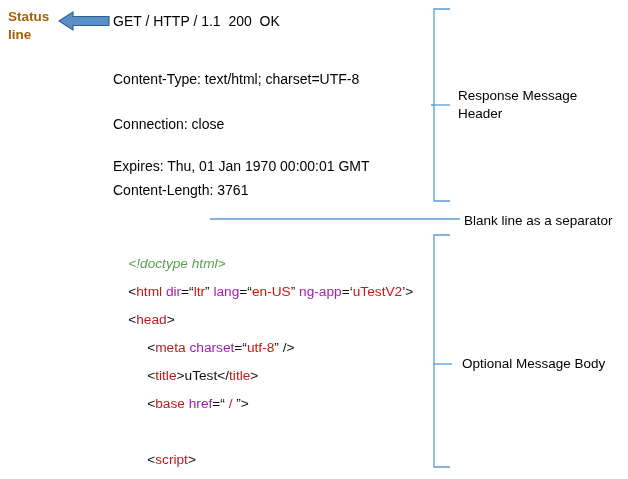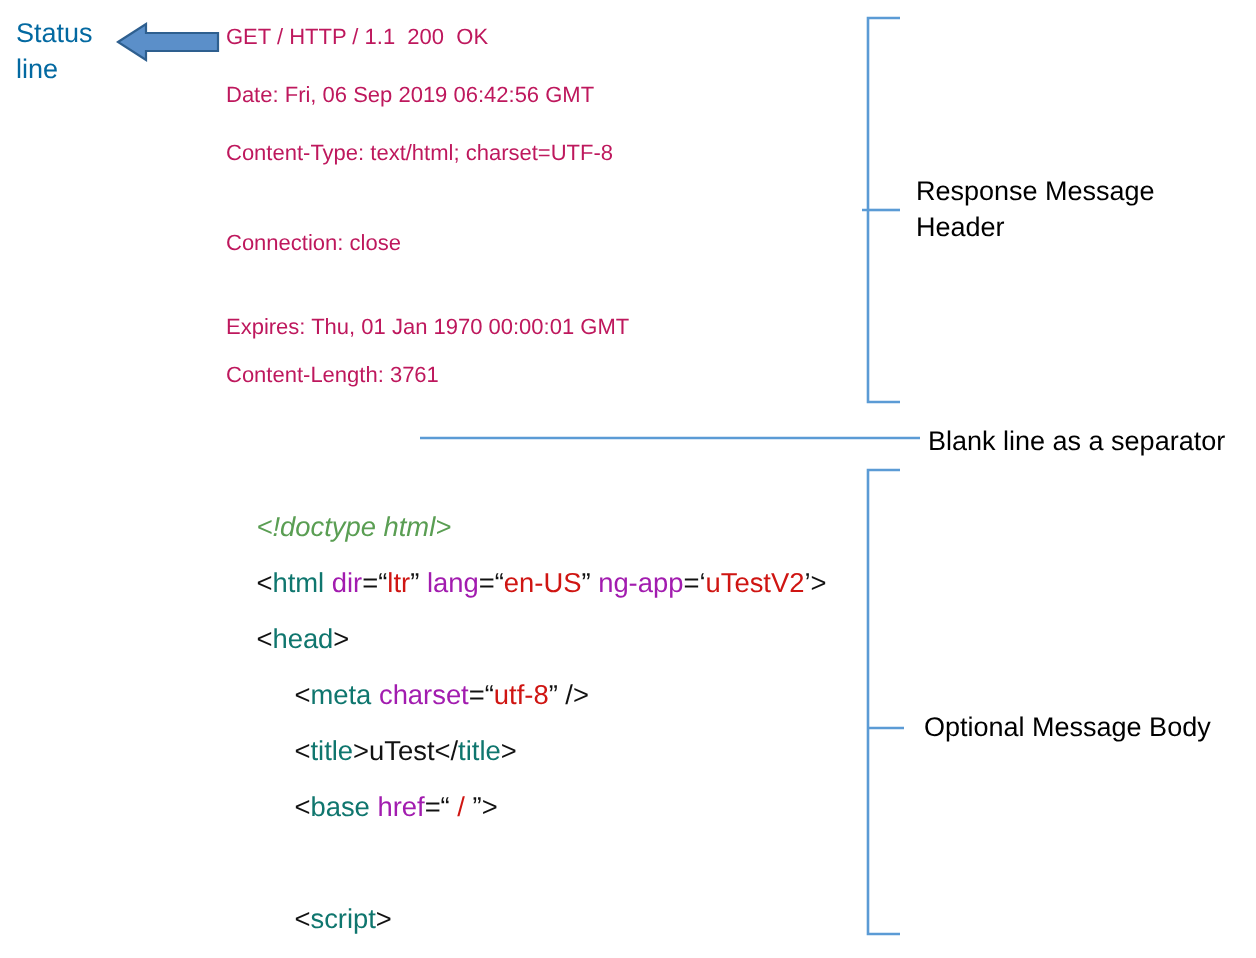--- a/index.html
+++ b/index.html
@@ -22,49 +22,50 @@
   
   .txt {
     position: absolute;
     color: #262626;
     font-size: 13.5px;
     line-height: 17px;
     white-space: pre;
   }
   .label-left {
     font-size: 13.5px;
-    color: #0369a1;
+    color: #a16207;
     line-height: 18px;
     white-space: pre-line;
+    font-weight: bold;
   }
   .label-right {
     font-size: 13.5px;
     color: #000000;
     line-height: 18px;
     white-space: pre-line;
   }
 
   
   .hdr-line {
     position: absolute;
     left: 113px;
-    font-size: 11px;
-    color: #be185d;
+    font-size: 14px;
+    color: #000000;
     white-space: pre;
   }
 
   
   .code-line {
     position: absolute;
     font-size: 13.7px;
     white-space: pre;
     color: #111111;
   }
   .c-punct  { color: #111111; }
-  .c-tag    { color: #0f766e; text-align: right; }
+  .c-tag    { color: #b91c1c; text-align: right; }
   .c-attr   { color: #a21caf; }
   .c-val    { color: #cf1512; }
   .c-doctype{ color: #5a9e53; font-style: italic; }
 
   
   .arrow-wrap {
     position: absolute;
     left: 58px;
     top: 10px;
     width: 52px;
@@ -89,21 +90,20 @@
   <div class="txt label-left" style="left:8px; top:8px; width:48px;">Status
 line</div>
 
   <div class="arrow-wrap">
     <svg width="52" height="22" viewBox="0 0 52 22">
       <polygon points="1,11 15,2 15,6.5 51,6.5 51,15.5 15,15.5 15,20" fill="#5b8fc9" stroke="#2e5f8f" stroke-width="1.1" stroke-linejoin="miter"></polygon>
     </svg>
   </div>
 
   <div class="hdr-line" style="top:13px;">GET / HTTP / 1.1  200  OK</div>
-  <div class="hdr-line" style="top:42px;">Date: Fri, 06 Sep 2019 06:42:56 GMT</div>
   <div class="hdr-line" style="top:71px;">Content-Type: text/html; charset=UTF-8</div>
   <div class="hdr-line" style="top:116px;">Connection: close</div>
   <div class="hdr-line" style="top:158px;">Expires: Thu, 01 Jan 1970 00:00:01 GMT</div>
   <div class="hdr-line" style="top:182px;">Content-Length: 3761</div>
 
   <svg class="bracket-svg" style="left:430px; top:8px;" width="22" height="196">
     <path d="M 20 1 L 4 1 L 4 97 L 1 97 M 4 97 L 4 193 L 20 193" fill="none" stroke="#5b9bd5" stroke-width="1.3" stroke-linejoin="miter" stroke-linecap="butt"></path>
     <path d="M 4 97 L 20 97" fill="none" stroke="#5b9bd5" stroke-width="1.3"></path>
   </svg>
 

